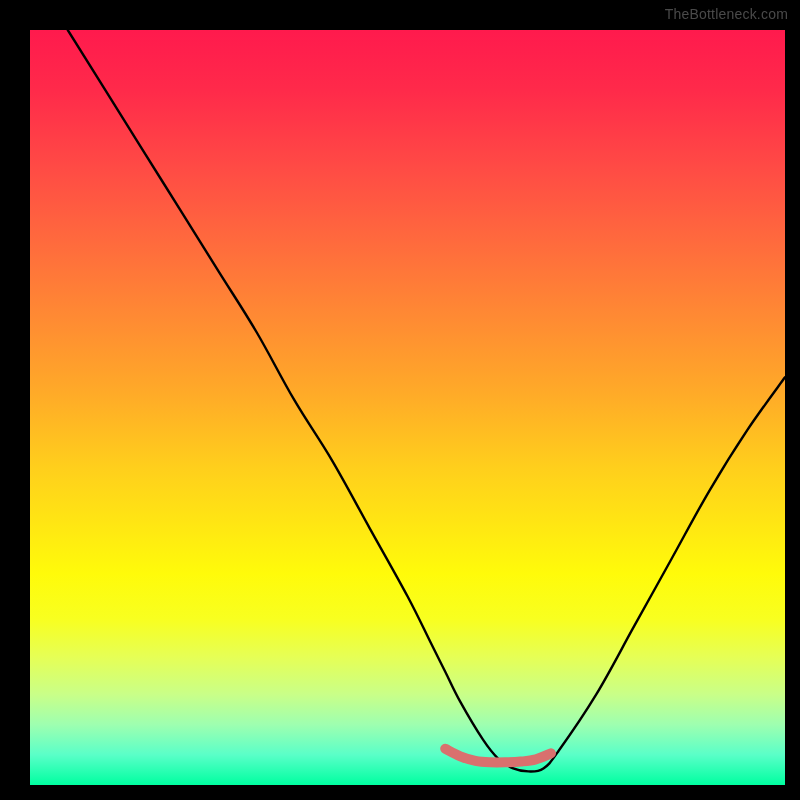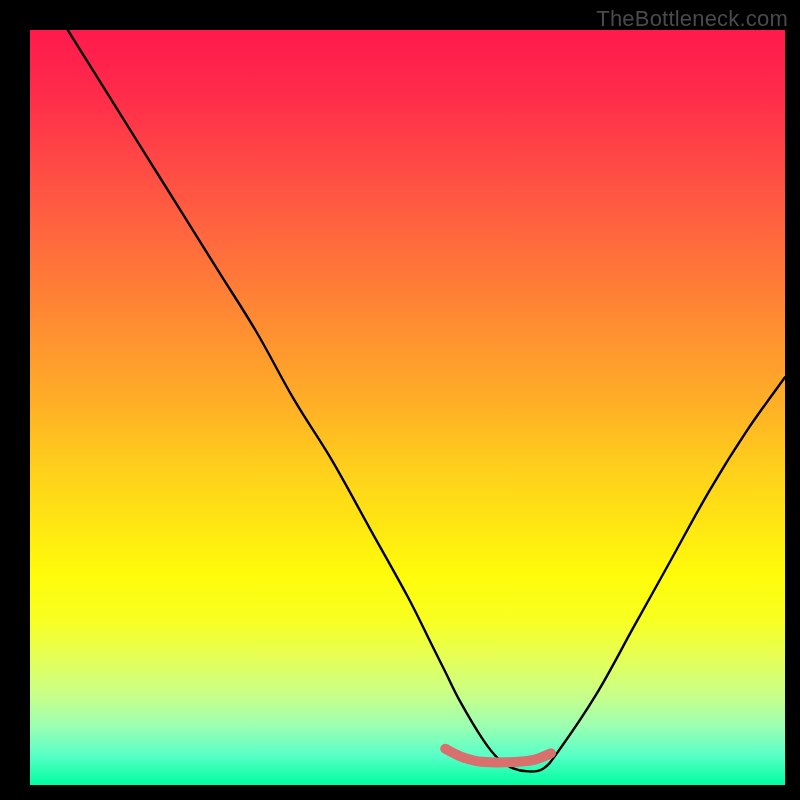--- a/index.html
+++ b/index.html
@@ -4,21 +4,21 @@
 <style>
   * { margin: 0; padding: 0; box-sizing: border-box; }
   html, body { width: 800px; height: 800px; overflow: hidden; }
   body { background: #000; position: relative; font-family: Arial, sans-serif; }
 
   .watermark {
     position: absolute;
     top: 6px;
     right: 12px;
     color: #4a4a4a;
-    font-size: 22px;
+    font-size: 14px;
     font-weight: 500;
     z-index: 10;
     letter-spacing: 0.2px;
     margin-left: 15px;
   }
 
   .plot-area {
     position: absolute;
     left: 30px;
     top: 30px;

